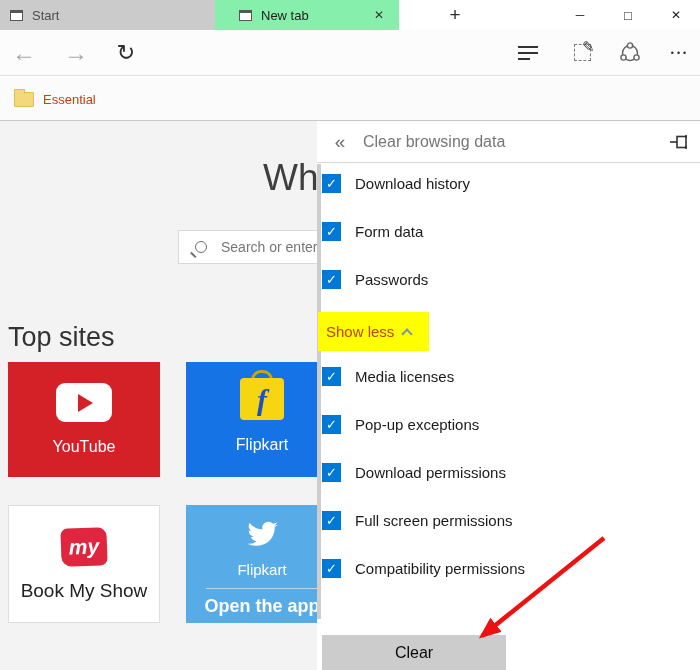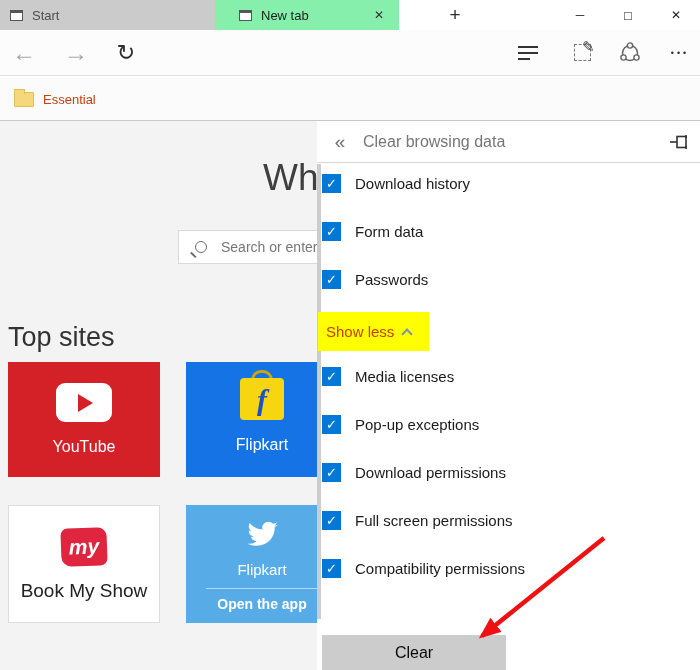--- a/index.html
+++ b/index.html
@@ -63,21 +63,21 @@
   .fk-bag { margin-top:14px; position:relative; width:44px; height:44px; }
   .fk-handle { position:absolute; left:11px; top:-6px; width:22px; height:14px; border:3px solid #caa50c; border-bottom:none; border-radius:10px 10px 0 0; }
   .fk-body { position:absolute; left:0; top:2px; width:44px; height:42px; background:#f7d510; border-radius:4px; display:flex; align-items:center; justify-content:center; }
   .fk-f { font-family:"Liberation Serif",serif; font-style:italic; font-weight:bold; font-size:30px; color:#1d52c2; margin-top:2px; }
   .bms-logo { margin-top:22px; width:46px; height:38px; background:#e0263e; border-radius:7px 9px 7px 10px; transform:rotate(-2deg); display:flex; align-items:center; justify-content:center; }
   .bms-my { color:#fff; font-style:italic; font-weight:bold; font-size:21px; }
   .bms-name { font-size:19px; color:#222; margin-top:14px; }
   .tw-bird { margin-top:16px; }
   .tw-name { font-size:15px; color:#fff; margin-top:12px; }
   .tw-divider { width:112px; height:1px; background:rgba(255,255,255,0.55); margin-top:10px; }
-  .tw-action { font-size:14px; font-weight:bold; color:#fff; margin-top:7px; }
+  .tw-action { font-size:18px; font-weight:bold; color:#fff; margin-top:7px; }
 
   
   .panel { position:absolute; left:317px; top:121px; width:383px; height:549px; background:#fff; overflow:hidden; z-index:10; }
   .panel-header { position:absolute; left:0; top:0; width:100%; height:42px; border-bottom:1px solid #d7d7d7; display:flex; align-items:center; }
   .panel-back { margin-left:12px; font-size:19px; color:#6b6b6b; width:22px; text-align:center; cursor:pointer; }
   .panel-title { margin-left:12px; font-size:16px; color:#767676; }
   .pin-btn { margin-left:auto; margin-right:12px; display:flex; align-items:center; }
   .panel-scrollbar { position:absolute; left:0; top:43px; width:4px; height:455px; background:#cdcdcd; z-index:1; }
   .row { position:absolute; left:5px; height:20px; display:flex; align-items:center; z-index:2; }
   .cb { width:19px; height:19px; background:#0078d7; color:#fff; font-size:13px; line-height:19px; text-align:center; flex:0 0 auto; cursor:pointer; }

